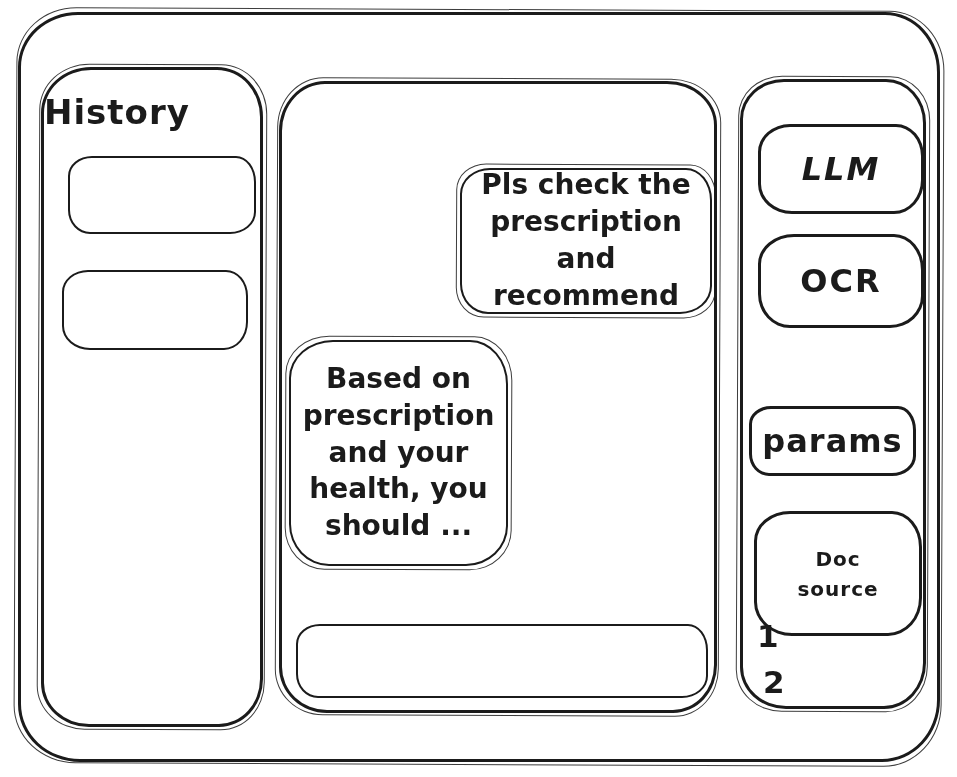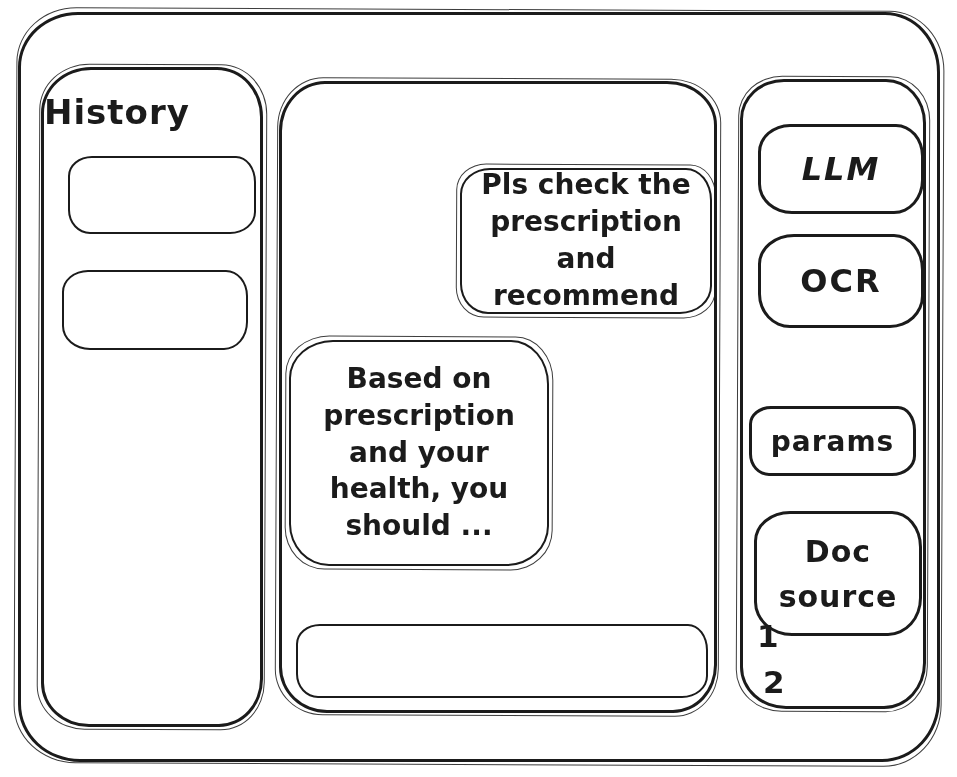--- a/index.html
+++ b/index.html
@@ -63,21 +63,21 @@
     text-align:center;
     font-size:28px;font-weight:600;line-height:1.32;
     padding:2px 14px;
     border-width:2.8px;
   }
   .bubble-user{
     left:178px;top:84px;width:252px;height:146px;
     border-radius:30px 26px 32px 28px / 26px 32px 28px 30px;
   }
   .bubble-assistant{
-    left:7px;top:256px;width:260px;height:226px;
+    left:7px;top:256px;width:219px;height:226px;
     border-radius:44px 38px 42px 40px / 38px 44px 40px 42px;
   }
   .chat-input{
     position:absolute;
     left:14px;top:540px;width:412px;height:74px;
     border:2.8px solid var(--ink);
     border-radius:24px 20px 26px 22px / 20px 26px 22px 24px;
     background:var(--bg);
     font-family:"DejaVu Sans", sans-serif;
     font-size:26px;font-weight:600;color:var(--ink);
@@ -104,26 +104,26 @@
     font-size:32px;letter-spacing:2px;font-style:italic;
   }
   .btn-ocr{
     left:15px;top:152px;width:166px;height:94px;
     border-radius:36px 30px 34px 32px / 30px 36px 32px 34px;
     font-size:32px;letter-spacing:2px;
   }
   .btn-params{
     left:6px;top:324px;width:167px;height:70px;
     border-radius:22px 18px 24px 20px / 18px 24px 20px 22px;
-    font-size:28px;letter-spacing:1px;
+    font-size:32px;letter-spacing:1px;
   }
   .btn-doc{
     left:11px;top:429px;width:168px;height:125px;
     border-radius:36px 30px 34px 38px / 30px 36px 38px 34px;
-    font-size:30px;line-height:1.5;letter-spacing:1px;
+    font-size:20px;line-height:1.5;letter-spacing:1px;
     padding:0 26px;
   }
   .doc-item{
     position:absolute;
     font-size:31px;font-weight:600;
     cursor:pointer;
   }
   .doc-item.one{left:14px;top:536px;}
   .doc-item.two{left:20px;top:582px;}
 </style>

